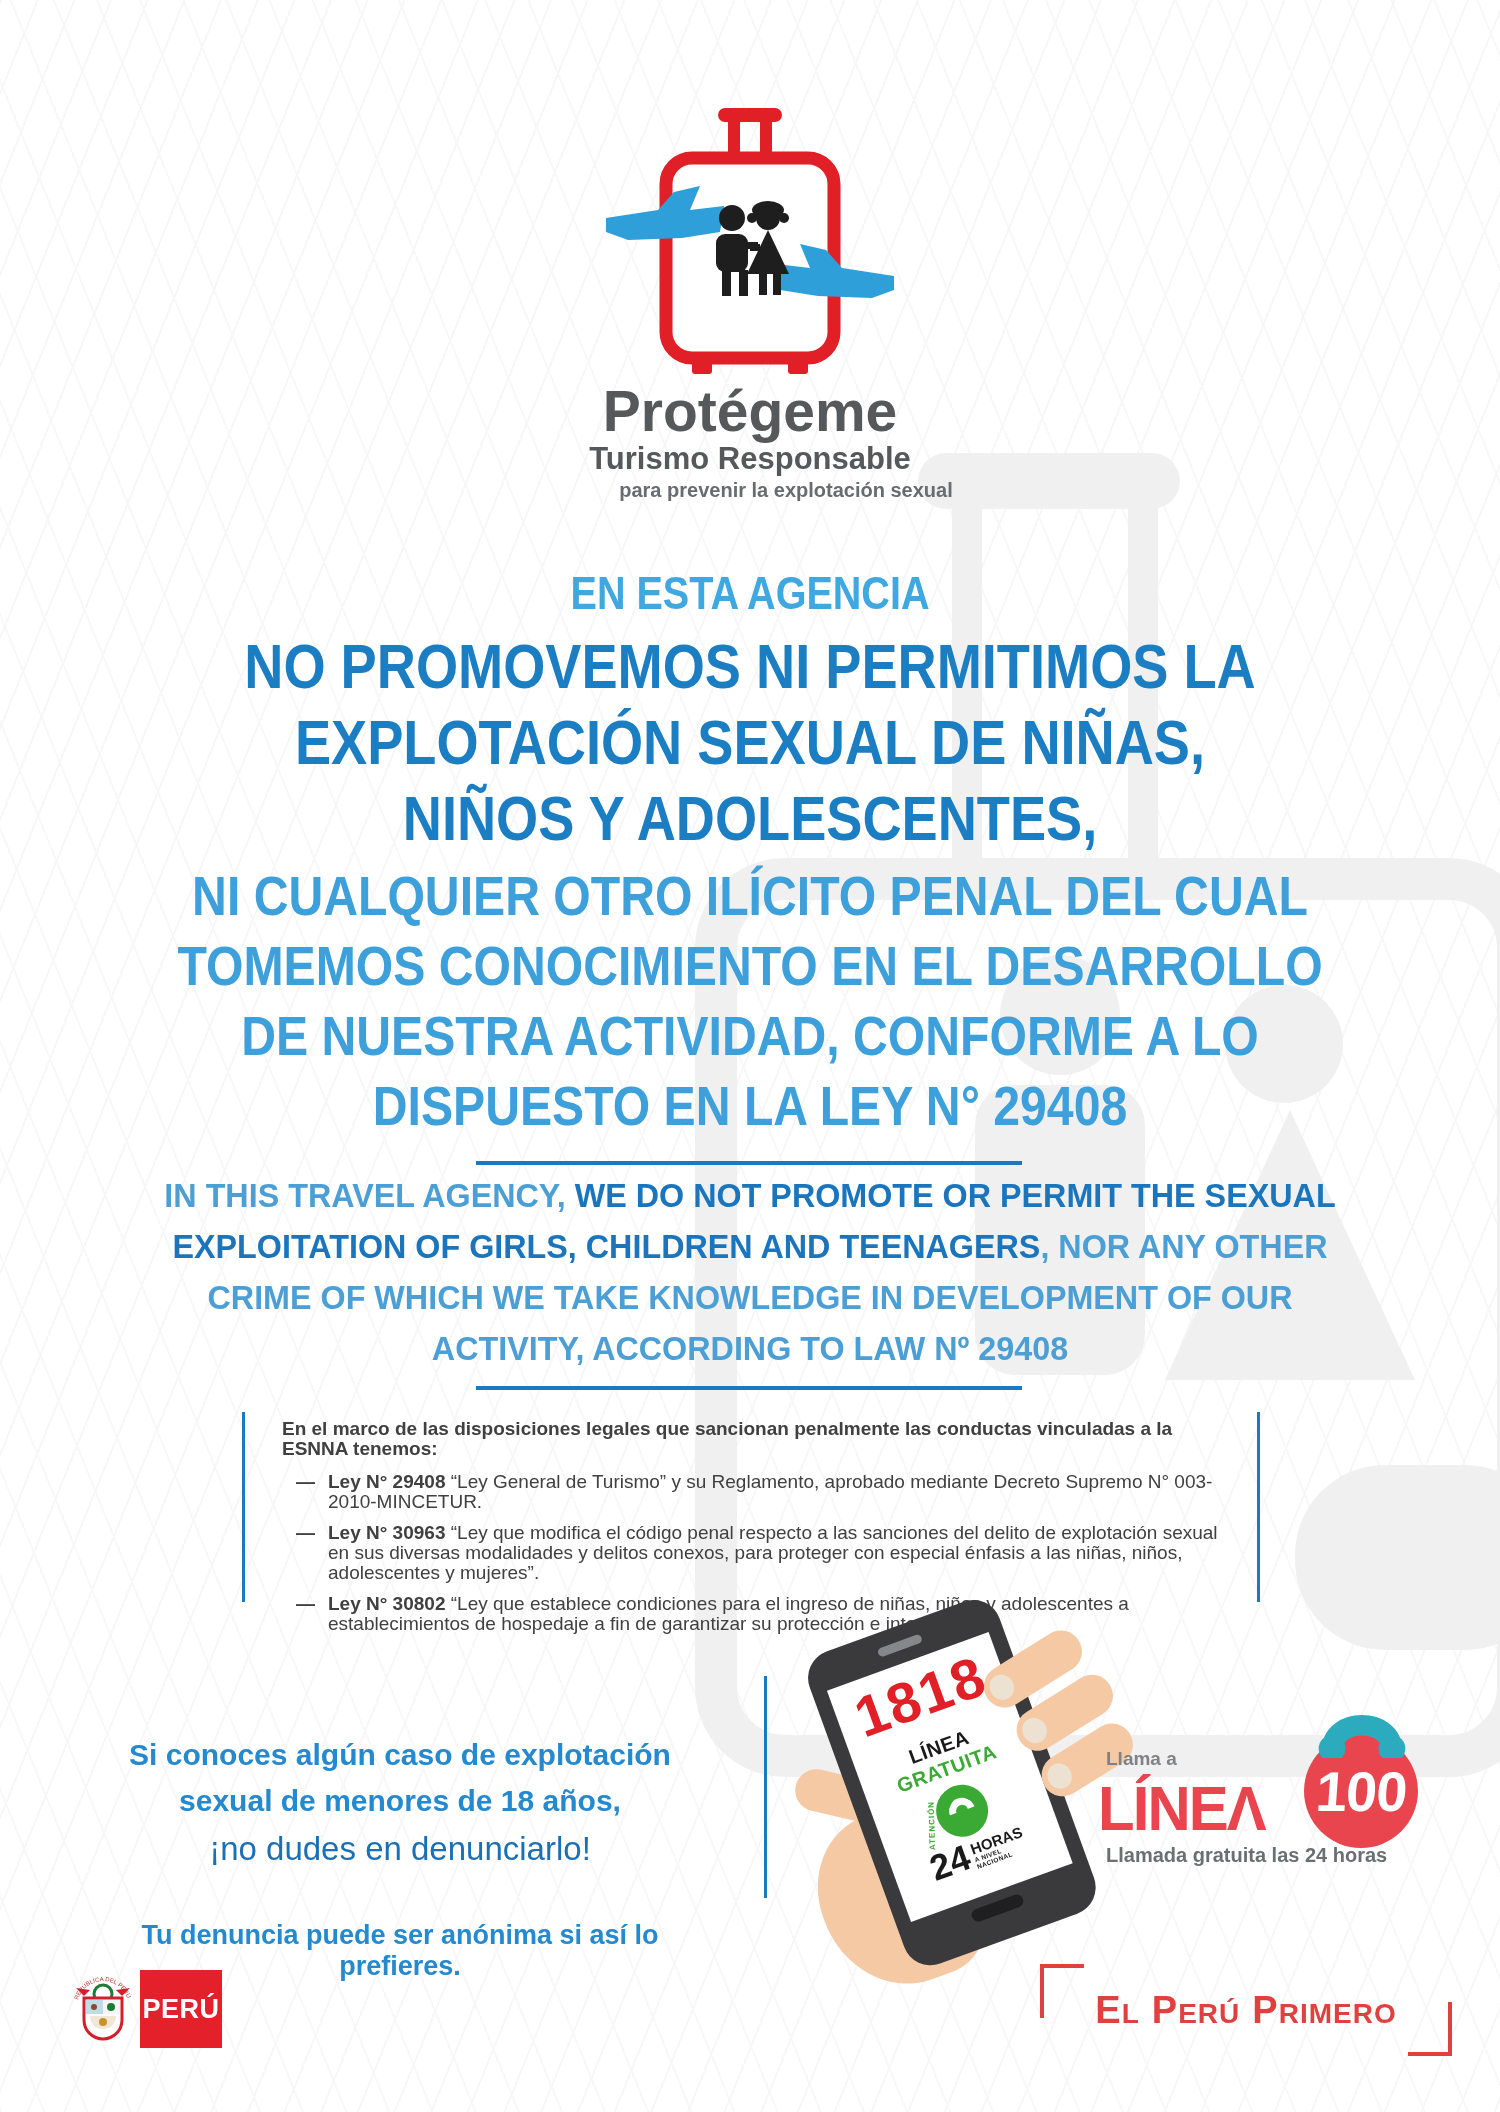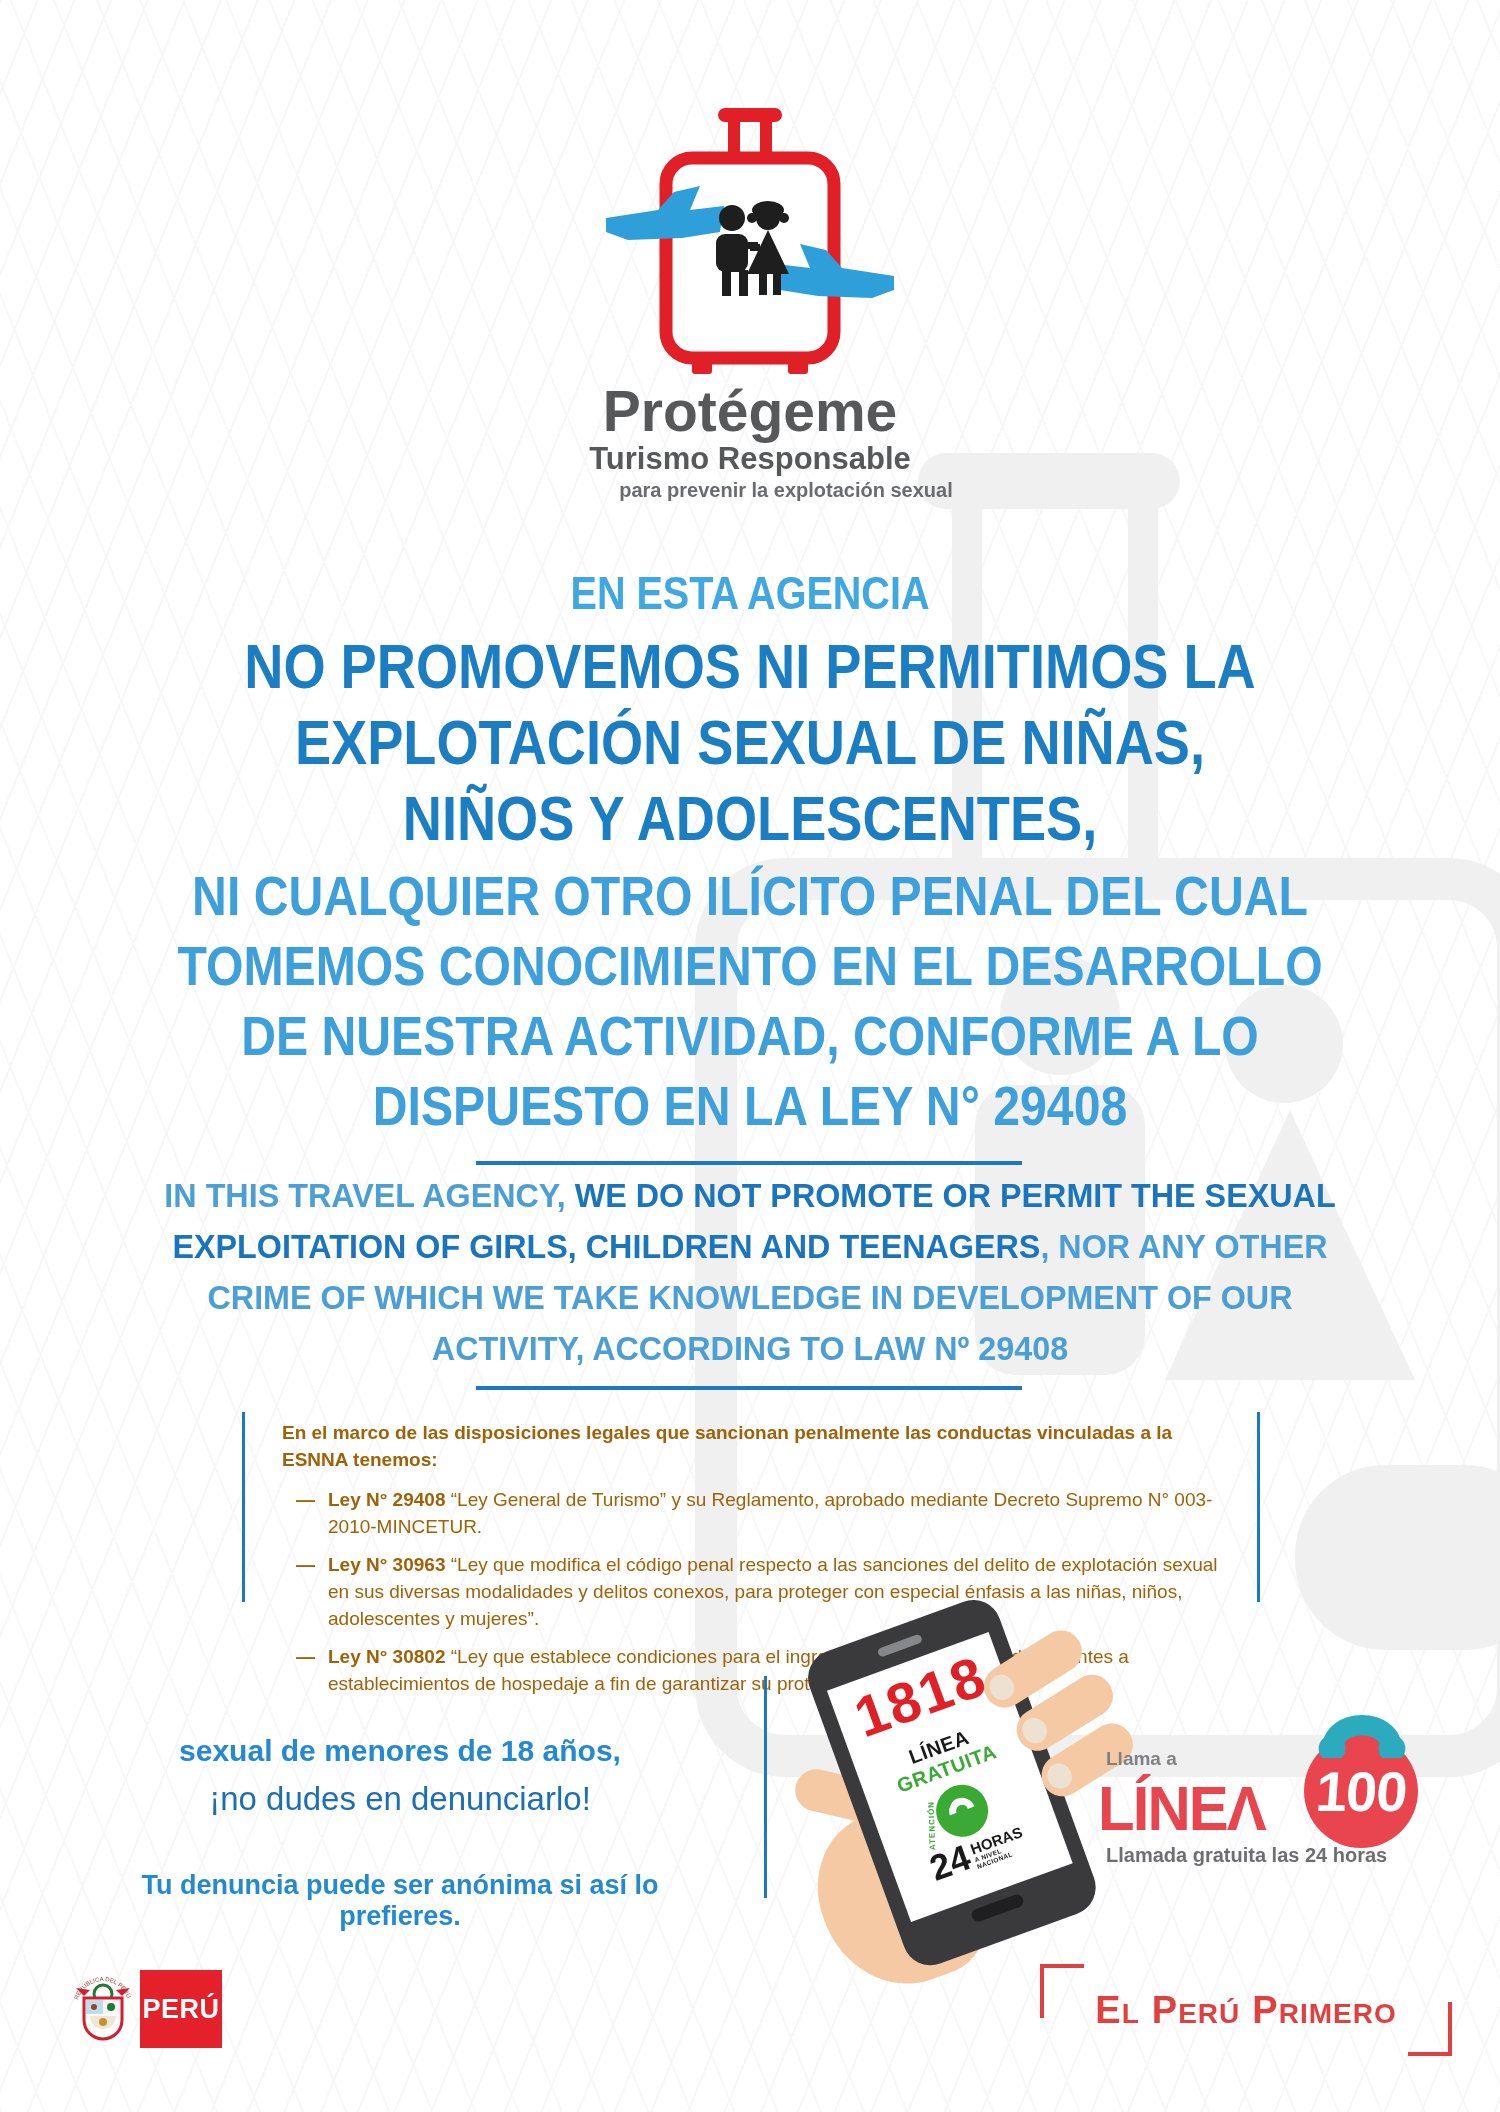--- a/index.html
+++ b/index.html
@@ -29,21 +29,21 @@
   .head-light{top:861px;font-size:56px;line-height:70px;font-weight:600;color:#3ea0da;}
   .divider{position:absolute;left:476px;width:546px;height:4px;background:#1c79bf;}
   .div1{top:1161px;} .div2{top:1386px;}
   
   .english{top:1170px;font-size:34px;line-height:51px;color:#4b9fd5;font-weight:600;
            transform:scaleX(.95);transform-origin:center;}
   .english .b{color:#1b75bc;font-weight:800;}
   
   .legal-line{position:absolute;top:1412px;width:3px;height:190px;background:#1c79bf;}
   .legal-left{left:242px;} .legal-right{left:1257px;}
-  .legal{position:absolute;left:282px;top:1419px;width:952px;color:#a16207;font-size:19px;line-height:27px;}
+  .legal{position:absolute;left:282px;top:1419px;width:952px;color:#404040;font-size:19px;line-height:20px;}
   .legal-intro{margin:0 0 13px 0;font-weight:600;}
   .legal-item{position:relative;padding-left:46px;margin-bottom:11px;}
   .legal-item .dash{position:absolute;left:14px;top:0;font-weight:800;}
   .legal-item .law{font-weight:800;}
   
   .report{position:absolute;left:95px;top:1730px;width:610px;text-align:center;color:#2489ce;}
   .report .l1{font-size:30px;line-height:50px;font-weight:600;margin:0;}
   .report .l3{font-size:33px;font-weight:400;color:#1b6fb4;margin:4px 0 0 0;}
   .report .note{font-size:27px;font-weight:600;margin:52px 0 0 0;}
   .vline{position:absolute;left:764px;top:1676px;width:3px;height:222px;background:#1c79bf;}
@@ -170,20 +170,21 @@
   <div class="legal">
     <p class="legal-intro">En el marco de las disposiciones legales que sancionan penalmente las conductas vinculadas a la ESNNA tenemos:</p>
     <div id="legal-list">
         <div class="legal-item"><span class="dash">—</span><span class="law">Ley N° 29408</span><span> “Ley General de Turismo” y su Reglamento, aprobado mediante Decreto Supremo N° 003-2010-MINCETUR.</span></div>
         <div class="legal-item"><span class="dash">—</span><span class="law">Ley N° 30963</span><span> “Ley que modifica el código penal respecto a las sanciones del delito de explotación sexual en sus diversas modalidades y delitos conexos, para proteger con especial énfasis a las niñas, niños, adolescentes y mujeres”.</span></div>
         <div class="legal-item"><span class="dash">—</span><span class="law">Ley N° 30802</span><span> “Ley que establece condiciones para el ingreso de niñas, niños y adolescentes a establecimientos de hospedaje a fin de garantizar su protección e integridad”.</span></div>
       </div>
   </div>
 
   <div class="report">
+    <p class="l1">Si conoces algún caso de explotación</p>
     <p class="l1" style="margin-top:-4px;">sexual de menores de 18 años,</p>
     <p class="l3">¡no dudes en denunciarlo!</p>
     <p class="note">Tu denuncia puede ser anónima si así lo prefieres.</p>
   </div>
 
   <div class="vline"></div>
 
   <div class="phone-wrap">
     <div class="skin palm"></div>
     <div class="skin thumb"></div>

